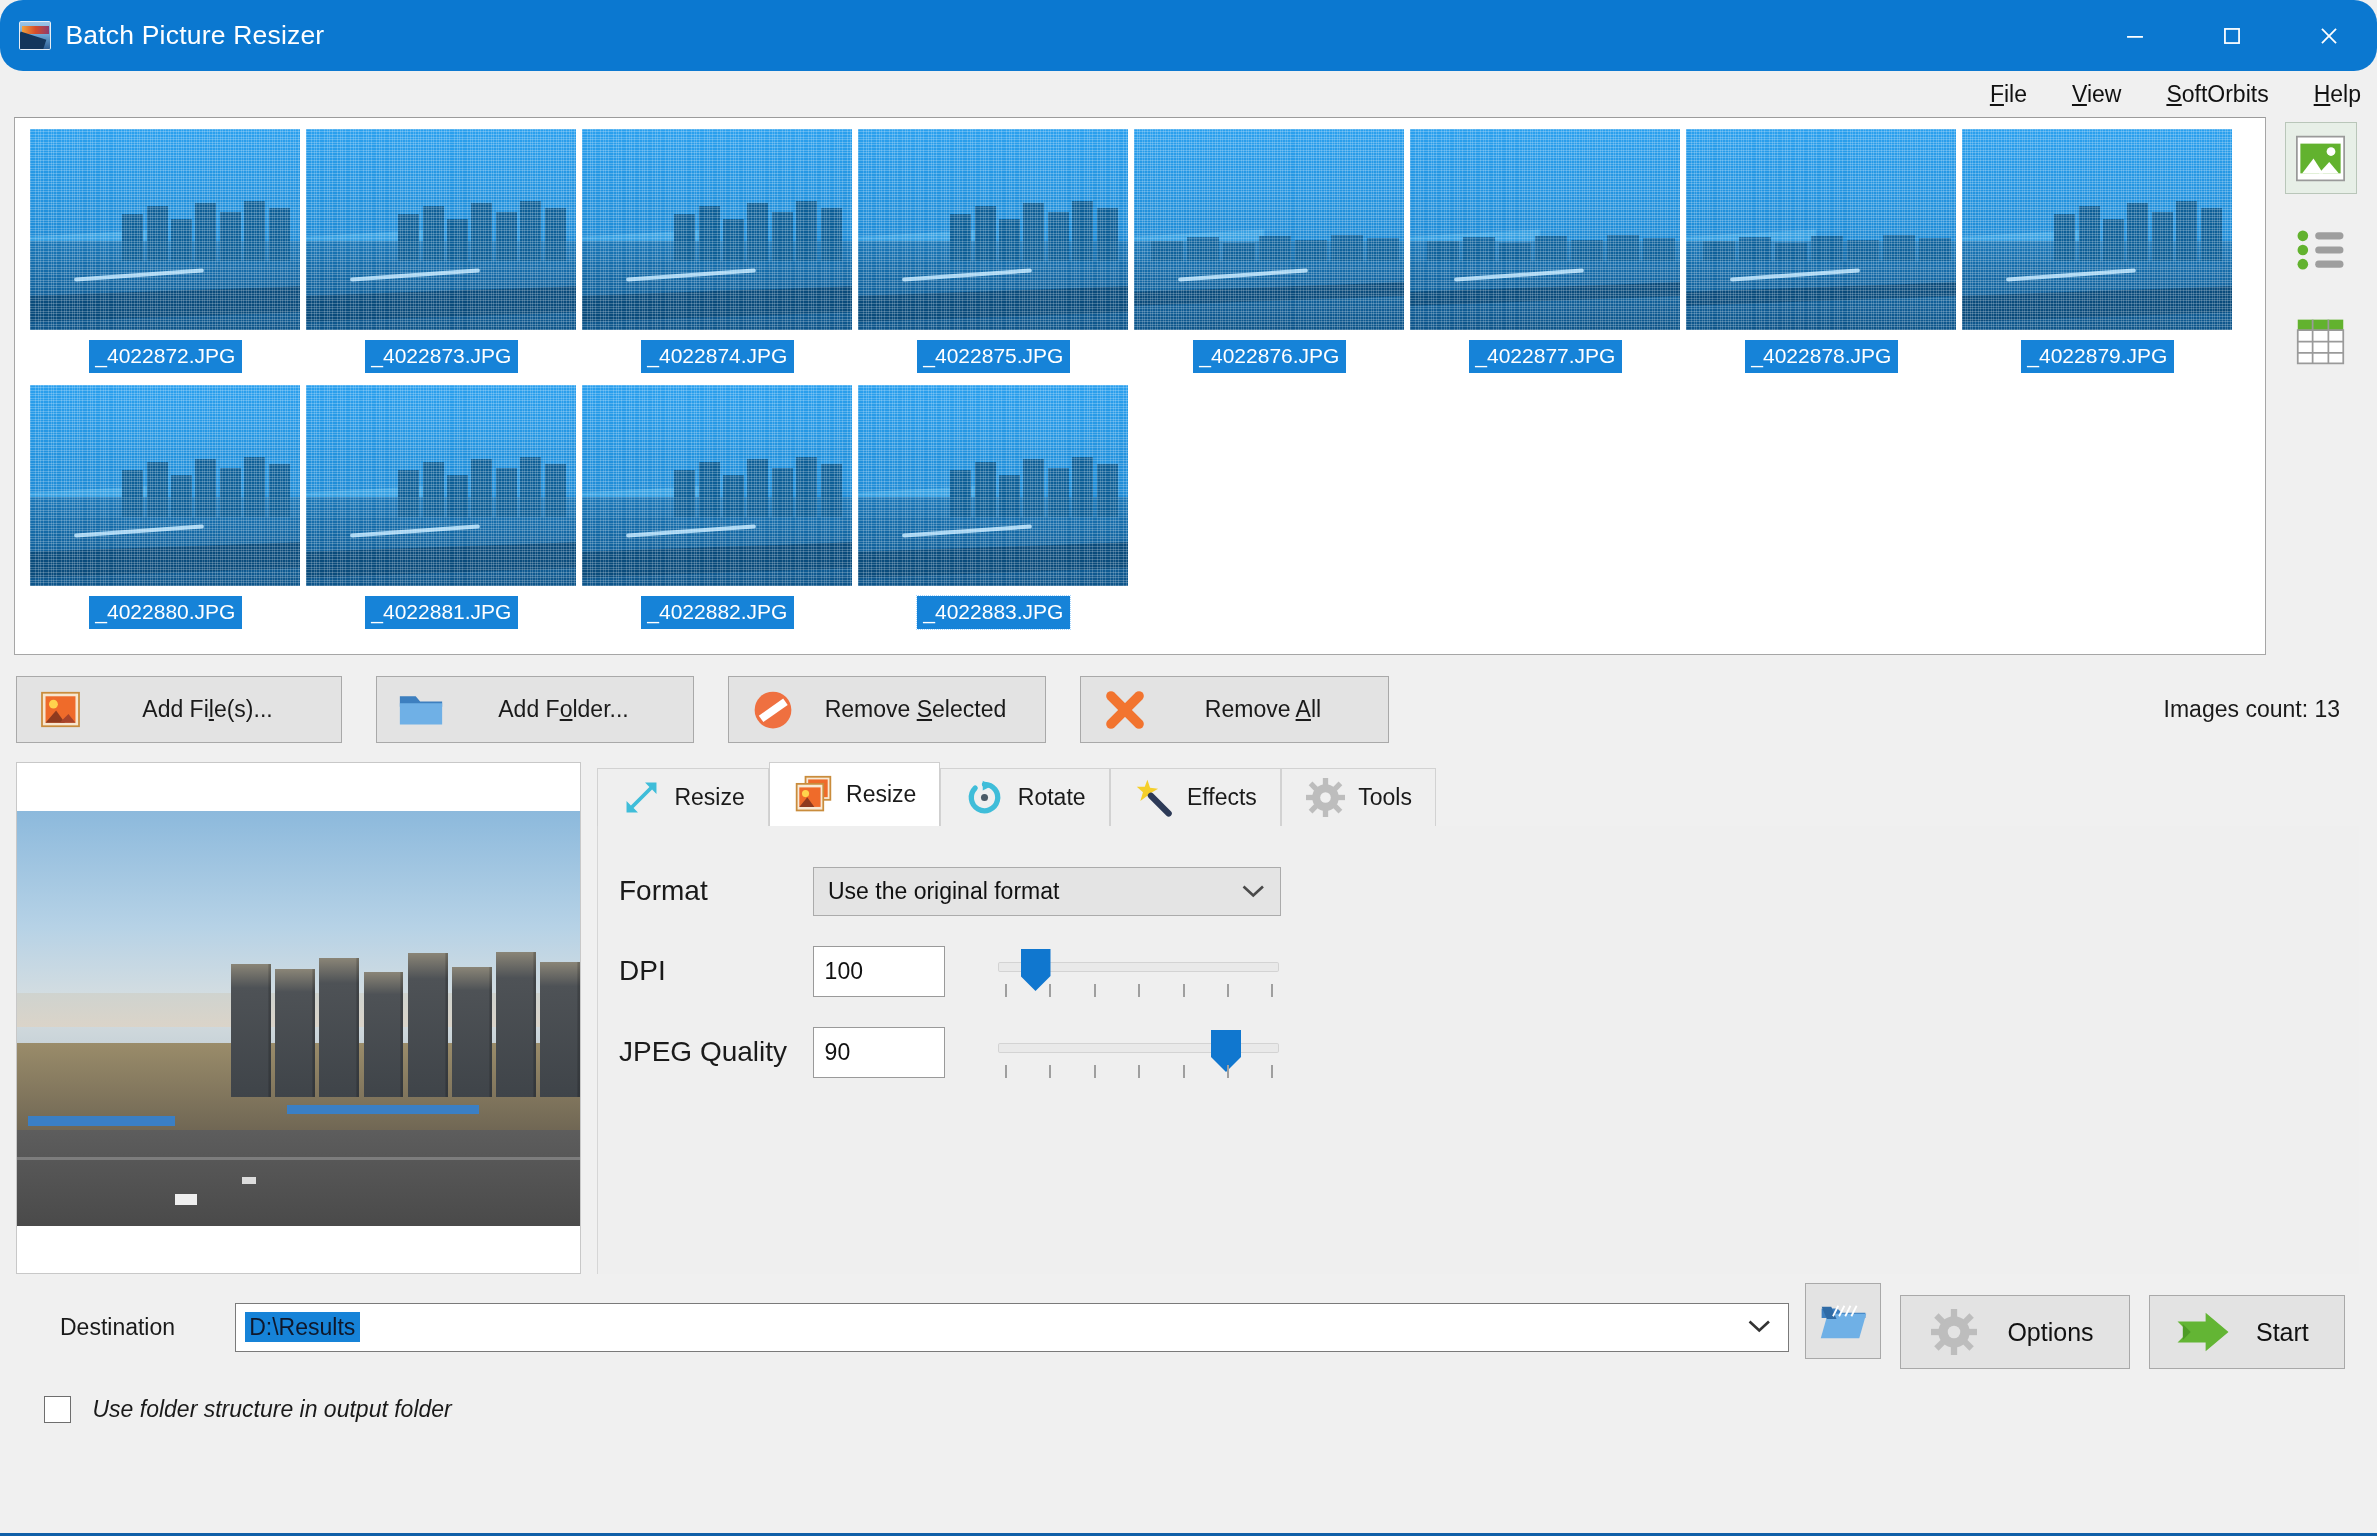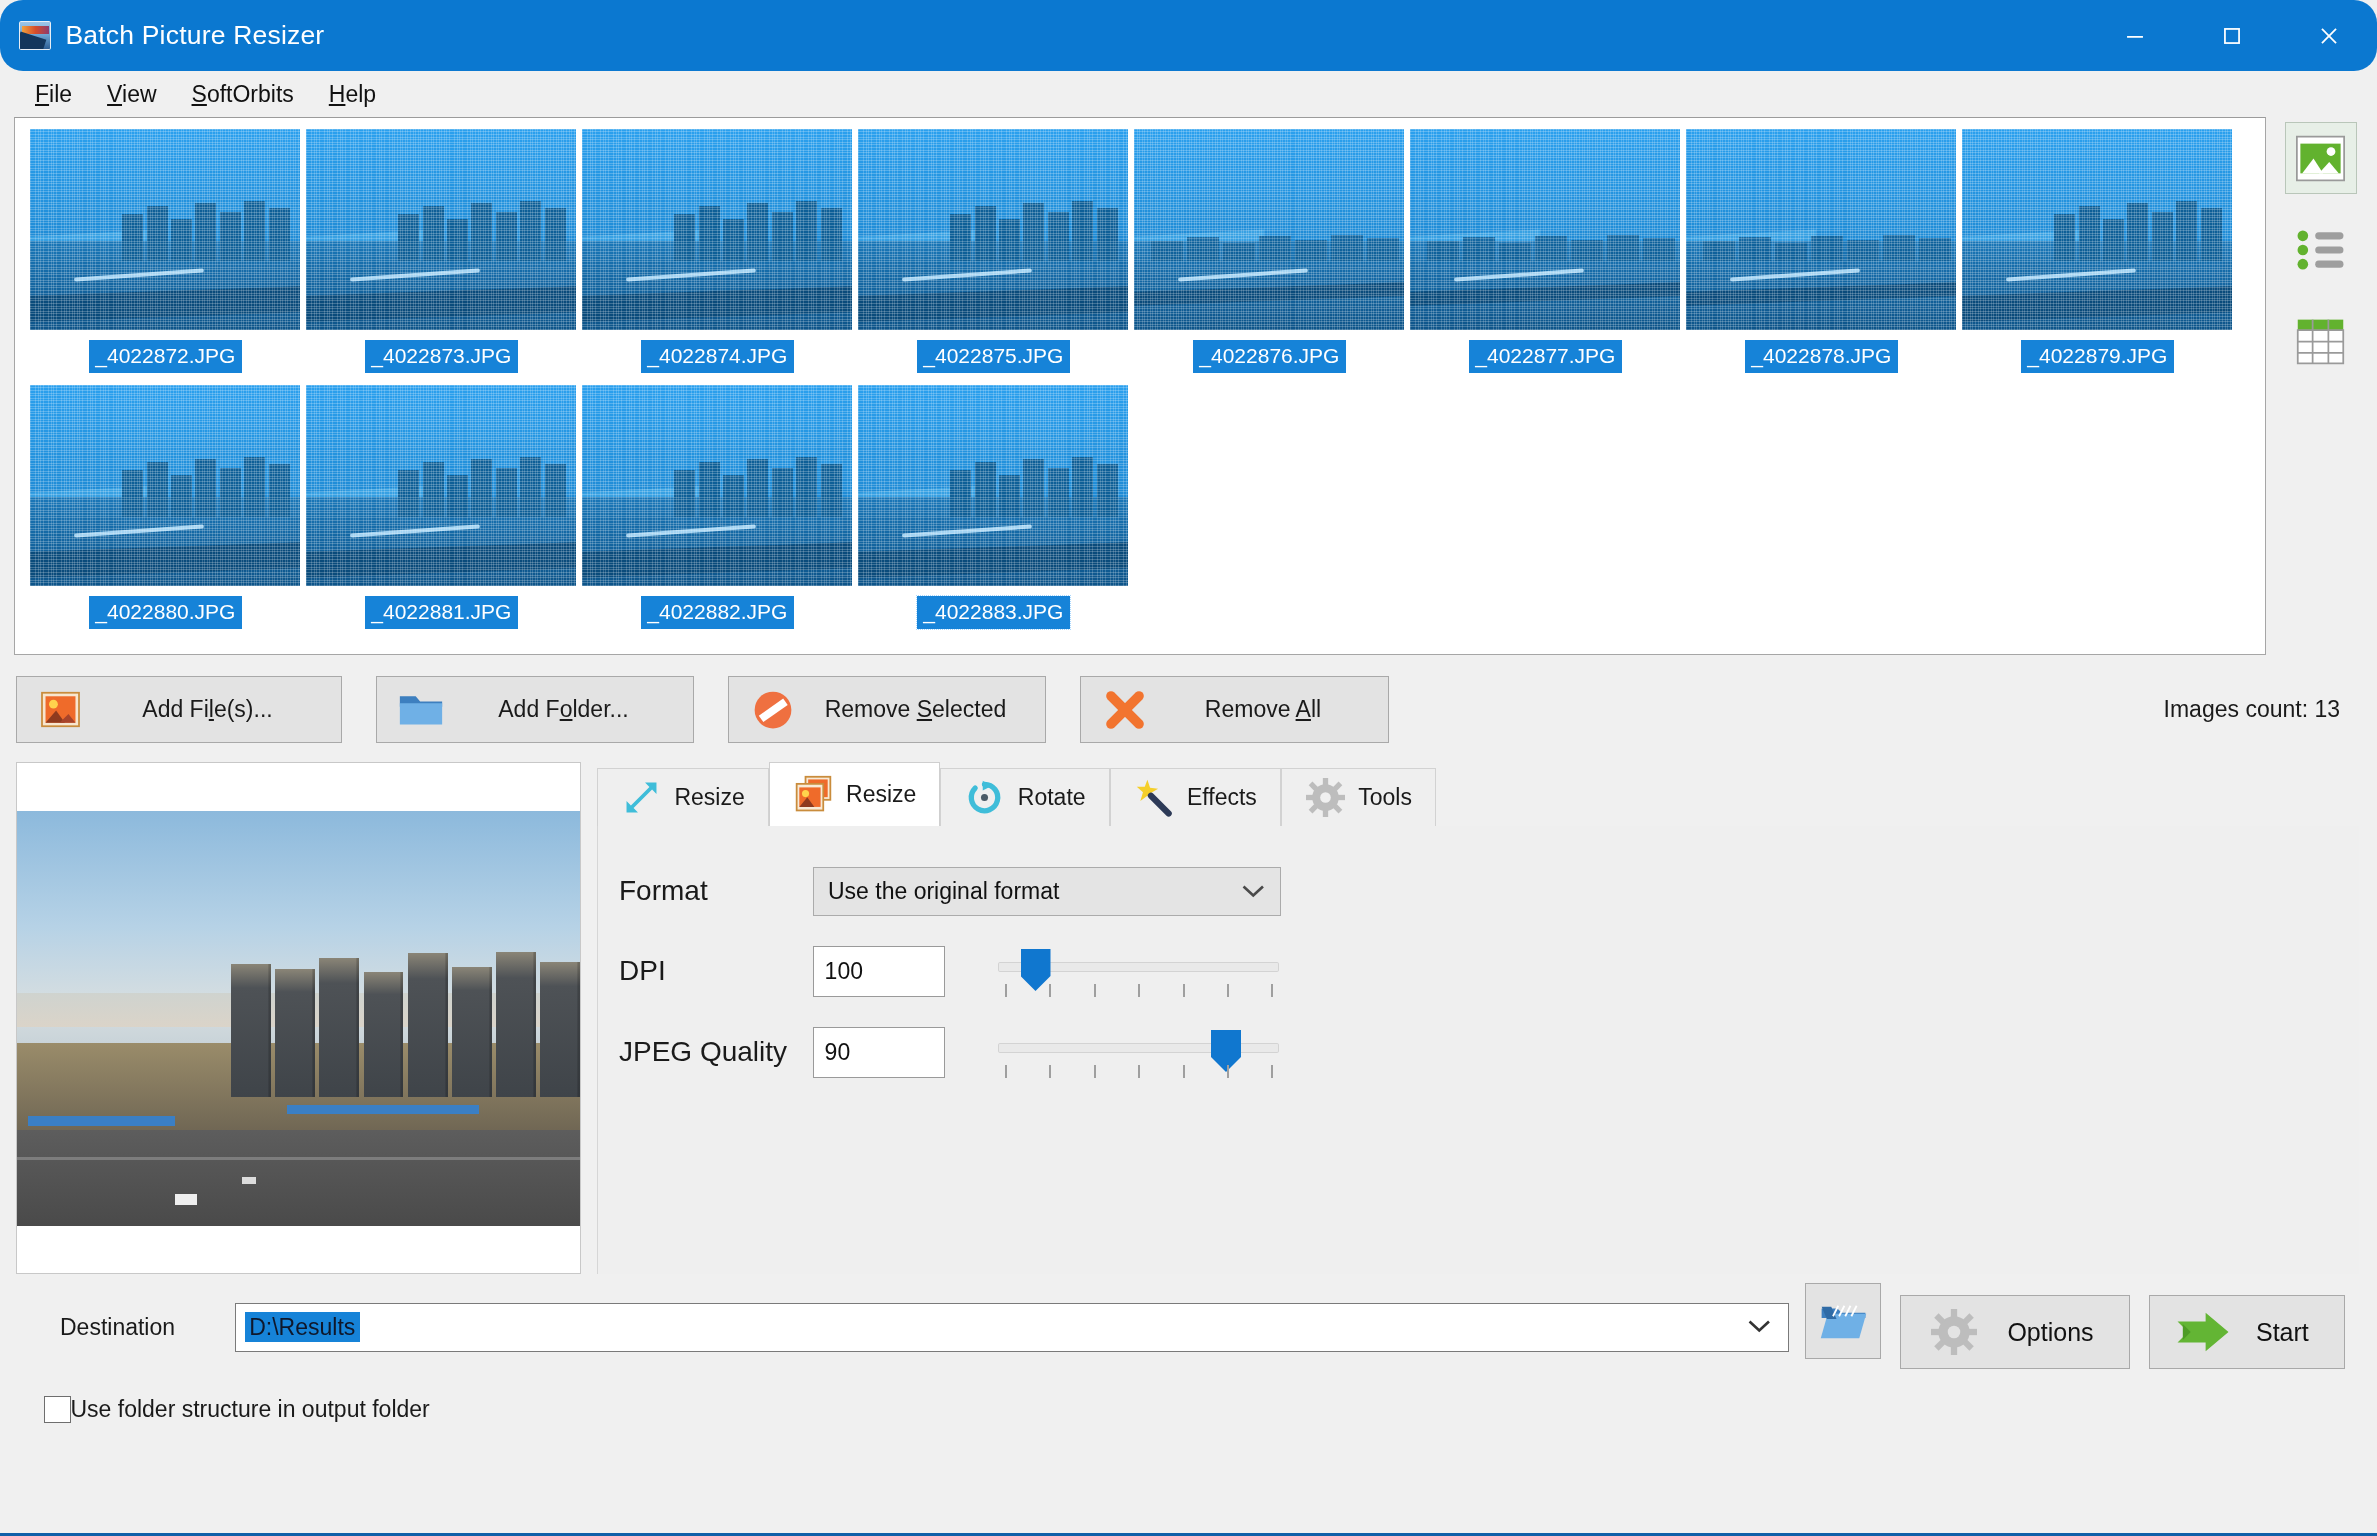--- a/index.html
+++ b/index.html
@@ -44,21 +44,21 @@
   .title-text { color:#ffffff; font-size: 26.5px; letter-spacing: 0.2px; }
   .win-controls { position:absolute; right:0; top:0; height:71px; display:flex; }
   .win-btn {
     width:97px; height:71px; display:flex; align-items:center; justify-content:center;
   }
   .win-btn svg { display:block; }
 
   
   .menubar {
     height: 46px; min-height:46px; background:#f0f0f0;
-    display:flex; align-items:center; padding-left: 19px; gap: 3px;
+    display:flex; align-items:center; padding-left: 4px; gap: 13px; justify-content: flex-end;
   }
   .menu-item {
     font-size: 23px; color:#111; padding: 5.3px 16px; white-space:nowrap;
   }
   .menu-item u { text-decoration: underline; }
 
   
   .body-wrap { flex:1; display:flex; flex-direction:column; padding: 0 0 0 0; }
 
   
@@ -229,21 +229,21 @@
   .dest-combo {
     flex:1; height: 49px; background:#ffffff; border:0.9px solid #7a7a7a;
     display:flex; align-items:center; padding: 0 8.8px;
   }
   .dest-value { background:#1683d8; color:#0f172a; font-size:23px; padding: 1.8px 4.4px; }
   .dest-combo .chev { margin-left:auto; padding-right: 7px; }
   .browse-btn {
     width: 76px; height: 76px; background:#e3e3e3; border:0.9px solid #a9a9a9;
     display:flex; align-items:center; justify-content:center; margin-top:-12.4px;
   }
-  .chk-row { display:flex; align-items:center; gap: 0; padding: 37px 0 0 28px; }
+  .chk-row { display:flex; align-items:center; gap: 22px; padding: 37px 0 0 28px; font-style: italic; }
   .chkbox { width: 26.5px; height: 26.5px; background:#ffffff; border:0.9px solid #6e6e6e; }
   .chk-label { font-size: 23px; color:#1a1a1a; }
   .bottom-right { width: 459px; display:flex; flex-direction:row; gap: 19.4px; }
   .big-btn {
     height: 74px; background:#e3e3e3; border:0.9px solid #a9a9a9;
     display:flex; align-items:center; font-size: 25px; color:#111;
   }
   .big-btn .bicon { width: 106px; display:flex; align-items:center; justify-content:center; }
   .big-btn .blabel { flex:1; text-align:center; padding-right: 35px; }
 </style>

